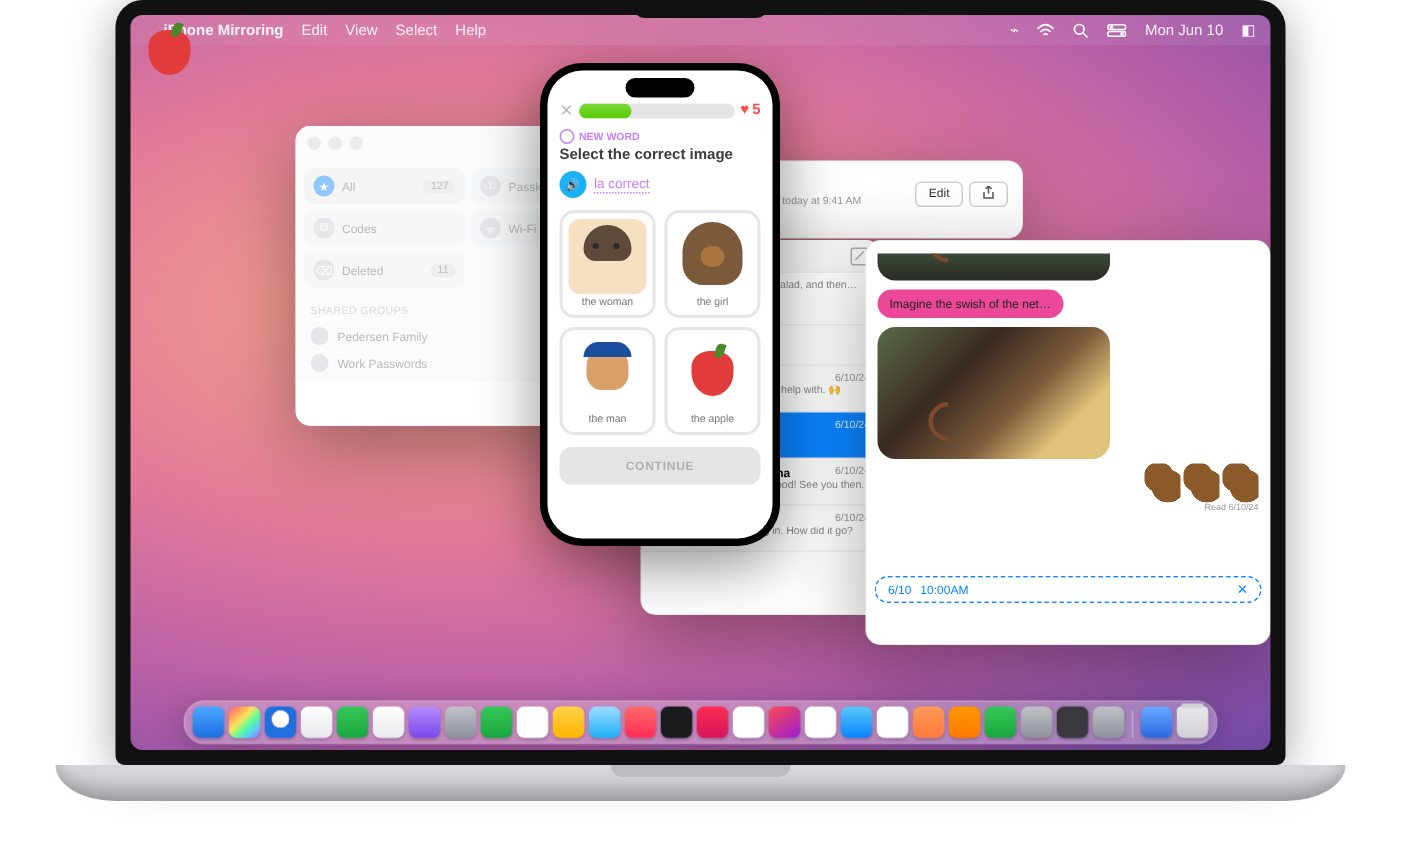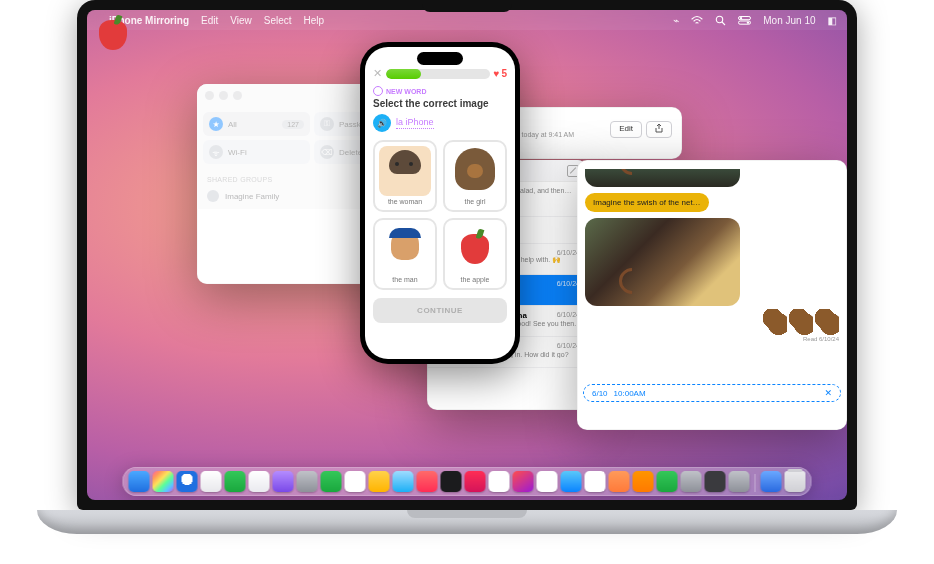--- a/index.html
+++ b/index.html
@@ -107,21 +107,21 @@
 .mrow .thumb { width:24px; height:24px; border-radius:4px; background:linear-gradient(120deg,#8fb07b,#c9d66a); flex:none; }
 
 
 .convo { left: 490px; top: 150px; width: 270px; height: 270px; z-index: 8; }
 .convo .bar { height:22px; background:#f6f6f8; border-bottom:1px solid #eee; display:flex; align-items:center; padding:0 10px; font-size:8px; color:#666; gap:4px; }
 .convo .bar .lbl { color:#999; }
 .convo .bar .nm { color:#222; font-weight:500; }
 .convo .bar .ricons { margin-left:auto; display:flex; gap:8px; color:#aaa; }
 .convo .body { padding:6px 8px; height:calc(100% - 50px); overflow:hidden; position:relative; }
 .bubble { max-width:155px; border-radius:12px; padding:5px 8px; font-size:8px; margin:3px 0; }
-.bubble.in { background:#eab308; color:#222; align-self:flex-start; }
+.bubble.in { background:#ec4899; color:#222; align-self:flex-start; }
 .imgbubble { width:155px; height:88px; border-radius:12px; overflow:hidden; margin:3px 0; background:linear-gradient(135deg,#5a6a4a 0%,#3a2a22 35%,#7a5a3a 60%,#e0c27a 80%); position:relative; }
 .imgbubble::after { content:""; position:absolute; left:34px; bottom:12px; width:20px; height:20px;
   border:3px solid #7a4a2a; border-radius:50%; border-right-color:transparent; border-top-color:transparent; transform:rotate(45deg); }
 .stickers { margin-left:auto; display:flex; gap:2px; }
 .sticker { width:24px; height:26px; background:radial-gradient(circle at 40% 35%, #8b5a2b 45%, transparent 46%),
   radial-gradient(circle at 65% 58%, #8b5a2b 50%, transparent 51%); position:relative; }
 .readrcpt { text-align:right; font-size:6px; color:#999; margin-top:1px; }
 .col { display:flex; flex-direction:column; }
 .scheduled { margin:4px 6px; border:1px dashed #0a84ff; border-radius:14px; padding:3px 8px; display:flex; align-items:center; gap:6px; font-size:8px; color:#0a84ff; }
 .scheduled .x { margin-left:auto; color:#0a84ff; font-size:9px; }
@@ -219,34 +219,42 @@
             <div class="pcell active">
               <span class="ic">★</span>
               <span>All</span>
               <span class="num">127</span>
             </div>
             <div class="pcell">
               <span class="ic">⚿</span>
               <span>Passkeys</span>
             </div>
             <div class="pcell">
+              <span class="ic">⧉</span>
+              <span>Codes</span>
+            </div>
+            <div class="pcell">
               <span class="ic">ᯤ</span>
               <span>Wi-Fi</span>
             </div>
             <div class="pcell">
               <span class="ic">⌫</span>
               <span>Deleted</span>
               <span class="num">11</span>
             </div>
           </div>
         <div class="groups">
           <div class="ghdr">SHARED GROUPS</div>
           <div class="grow">
               <span class="ic"></span>
-              <span>Imagine Family</span>
+              <span>Pedersen Family</span>
+            </div>
+          <div class="grow">
+              <span class="ic"></span>
+              <span>Work Passwords</span>
             </div>
         </div>
       </div>
 
       <div class="win etsy">
         <div class="hdr">
           <div class="logo">E<span class="share"></span></div>
           <div class="txt">
             <div class="t">Etsy</div>
             <div class="s">Last modified today at 9:41 AM</div>
@@ -356,21 +364,21 @@
               <span class="close">✕</span>
               <div class="prog">
                   <div class="fill"></div>
                 </div>
               <span class="heart">♥<span>5</span></span>
             </div>
             <div class="tag">NEW WORD</div>
             <div class="prompt">Select the correct image</div>
             <div class="word">
               <span class="spk">🔊</span>
-              <span class="wtxt">la iPhone</span>
+              <span class="wtxt">la correct</span>
             </div>
             <div class="grid" id="duo-grid">
                 <div class="card">
                   <div class="pic womanface"></div>
                   <div class="lbl">the woman</div>
                 </div>
                 <div class="card">
                   <div class="pic girlface"></div>
                   <div class="lbl">the girl</div>
                 </div>

